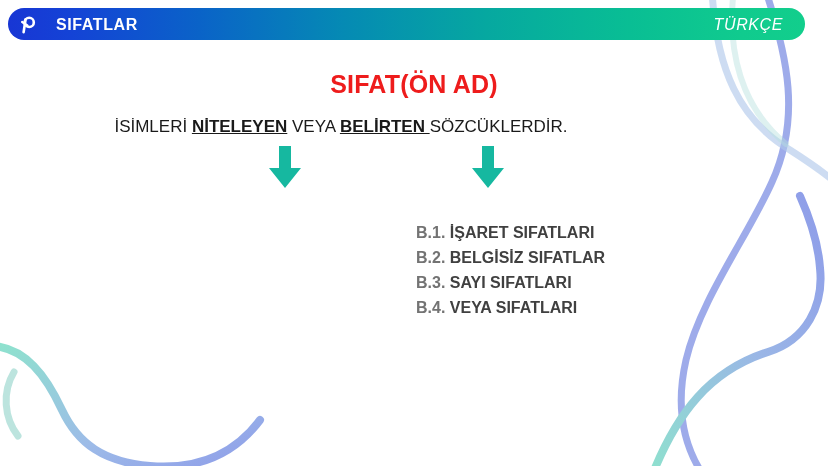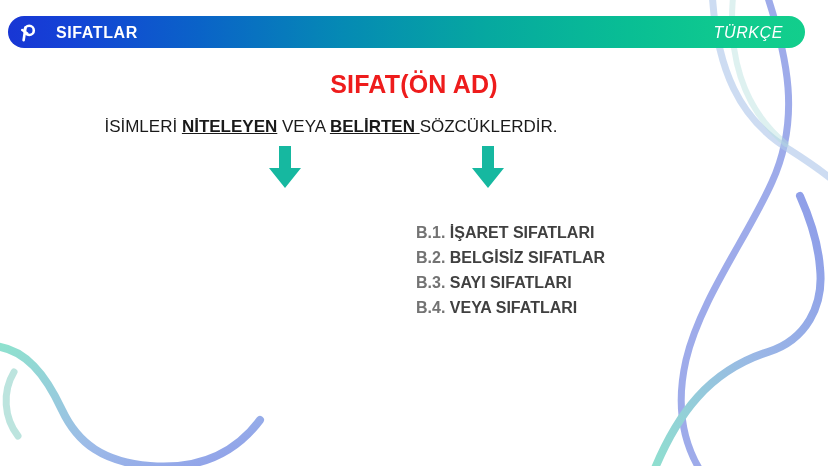--- a/index.html
+++ b/index.html
@@ -27,21 +27,21 @@
     left: 0; top: 0;
     width: 828px;
     height: 466px;
     pointer-events: none;
   }
 
   
   .header-bar {
     position: absolute;
     left: 8px;
-    top: 16px;
+    top: 8px;
     width: 797px;
     height: 32px;
     border-radius: 16px;
     background: linear-gradient(90deg,
         #1836d4 0%,
         #1443d6 8%,
         #0a63c8 24%,
         #058ab4 42%,
         #06a8a0 60%,
         #09be94 78%,
@@ -97,21 +97,21 @@
     width: 828px;
     text-align: center;
     color: #ee1c1c;
     font-size: 25px;
     font-weight: bold;
     letter-spacing: 0.2px;
   }
 
   .subtitle {
     position: absolute;
-    left: 0;
+    left: 10px;
     top: 117px;
     width: 662px;
     text-align: center;
     color: #1a1a1a;
     font-size: 17px;
     font-weight: normal;
     white-space: nowrap;
   }
   .subtitle .emph {
     font-weight: bold;

